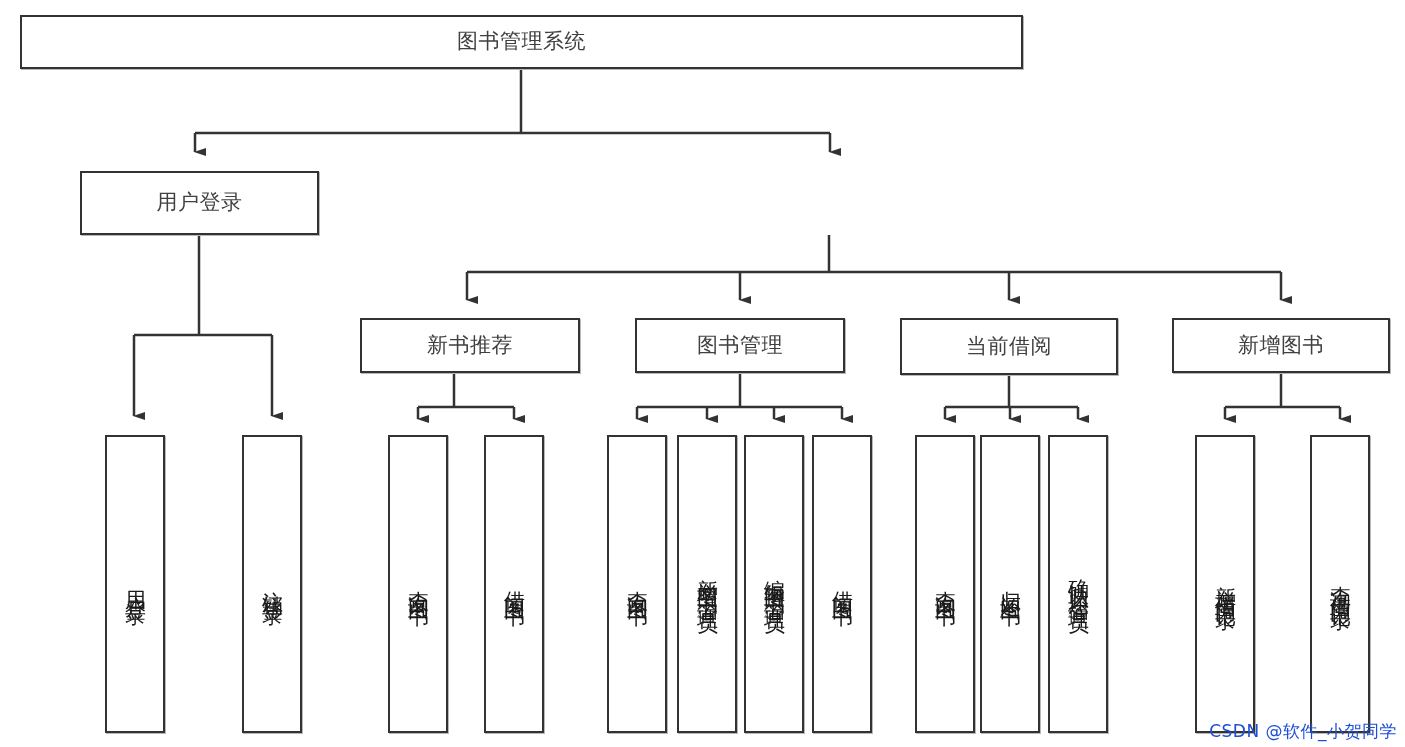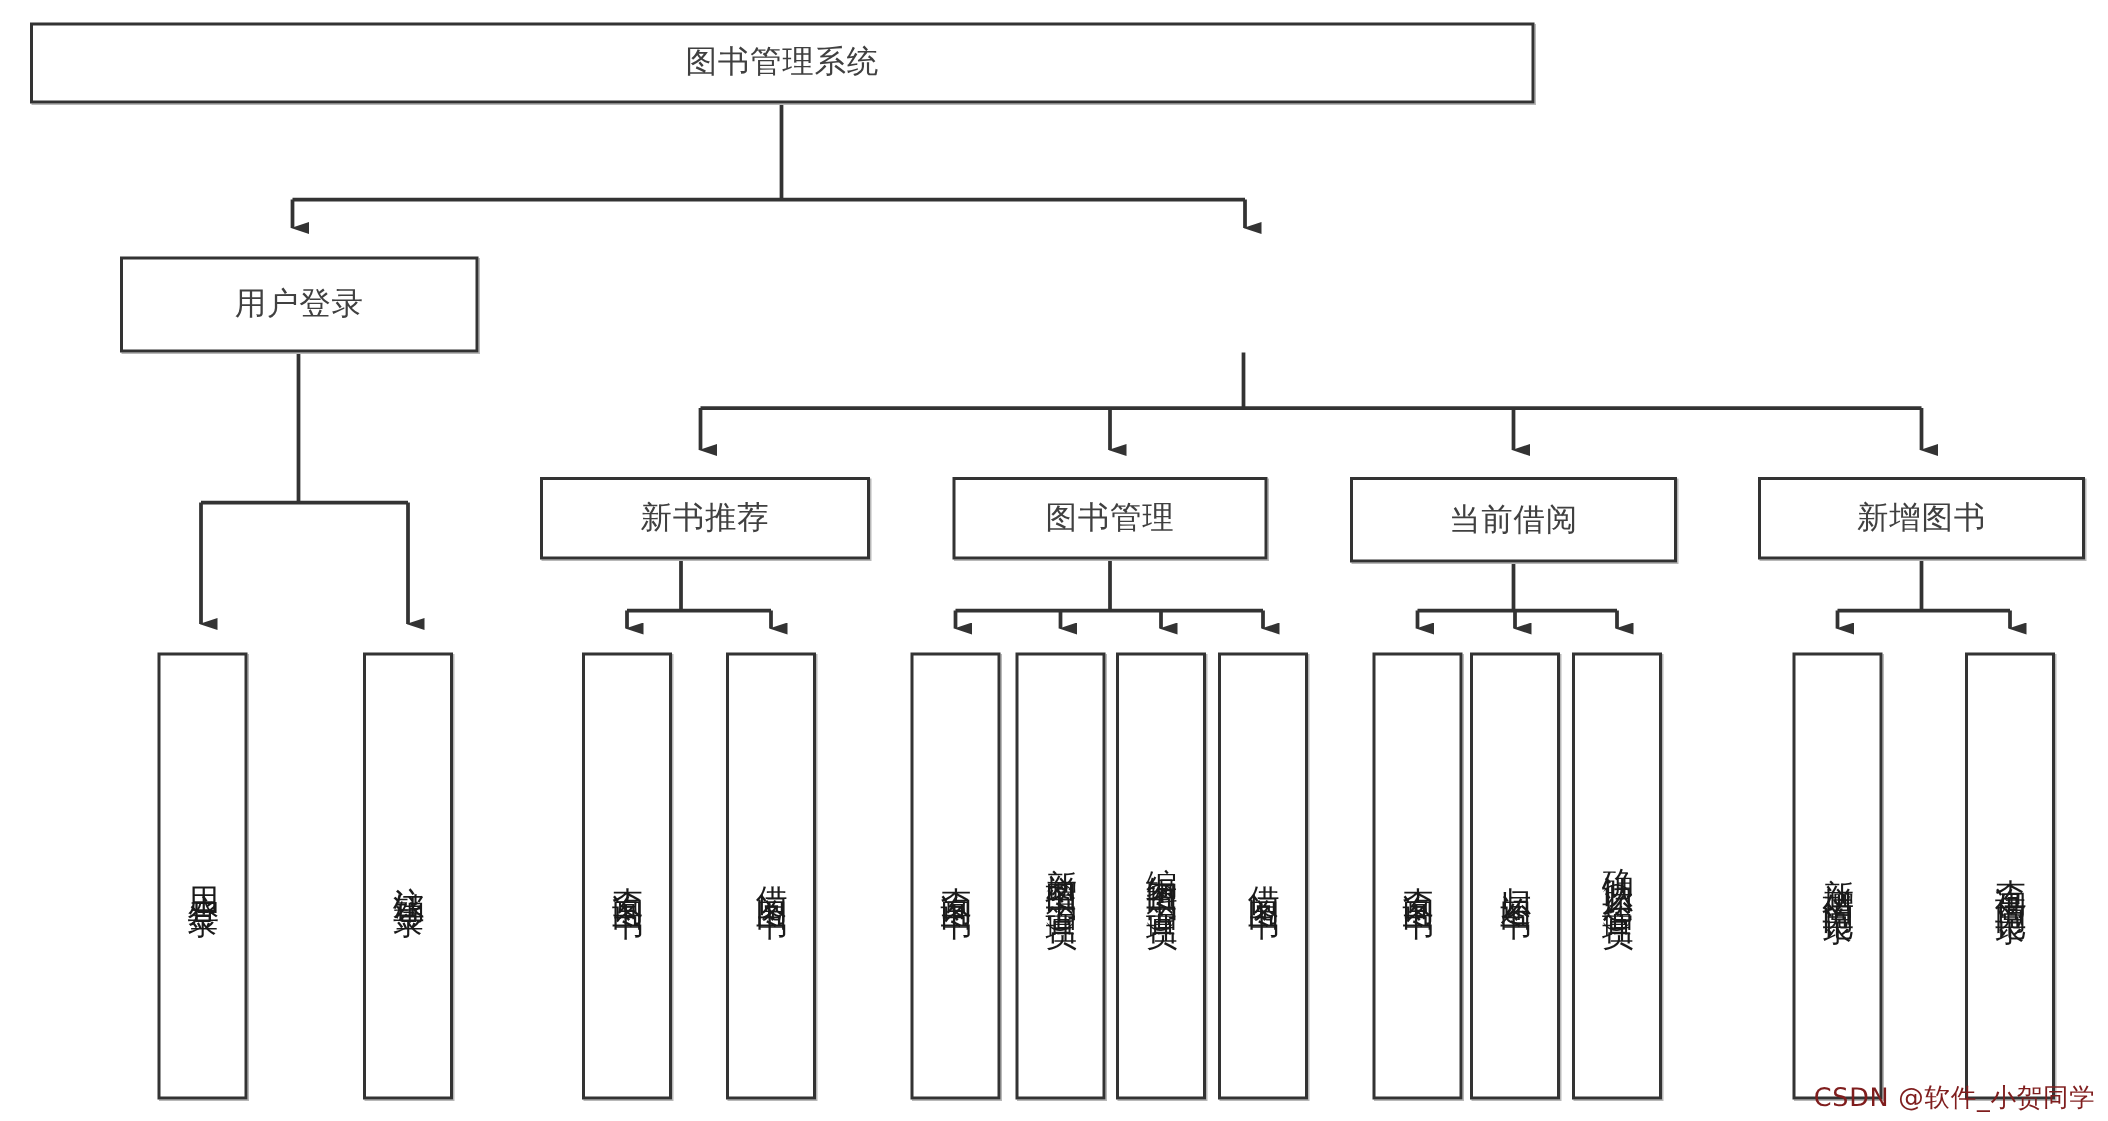--- a/index.html
+++ b/index.html
@@ -60,21 +60,21 @@
     letter-spacing: 5px;
     line-height: 1;
     white-space: nowrap;
     text-align: center;
   }
   #watermark {
     position: absolute;
     right: 8px;
     bottom: 4px;
     font-size: 17px;
-    color: #7f1d1d;
+    color: #1d4ed8;
     white-space: nowrap;
     letter-spacing: 0.5px;
   }
 </style>
 </head>
 <body>
 
 <div id="canvas">
 
   <svg id="diagram-svg" viewBox="0 0 1405 747" xmlns="http://www.w3.org/2000/svg">

